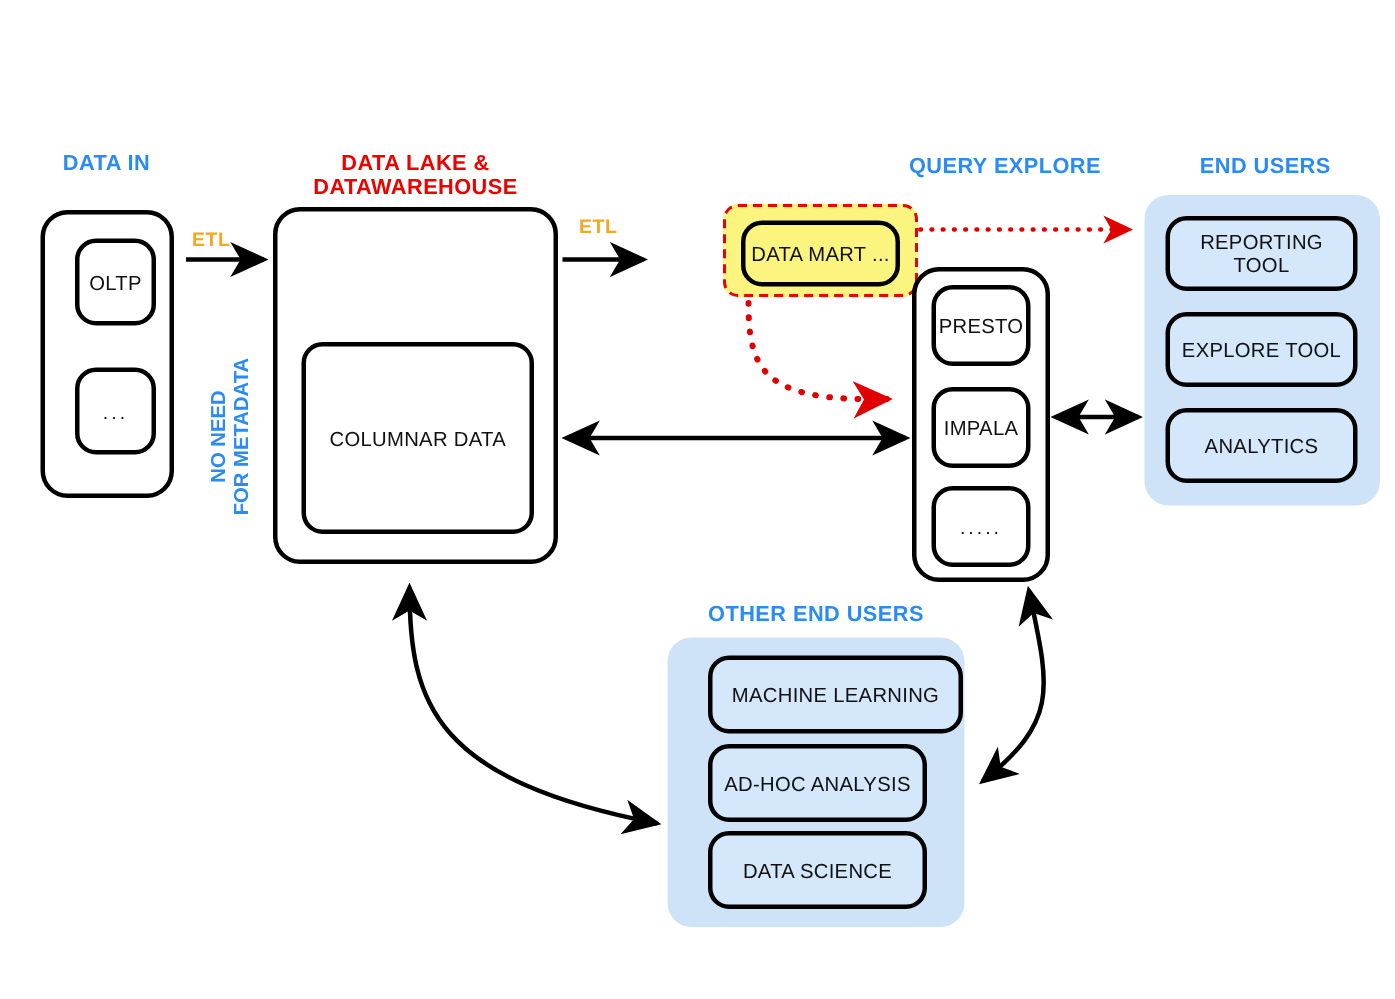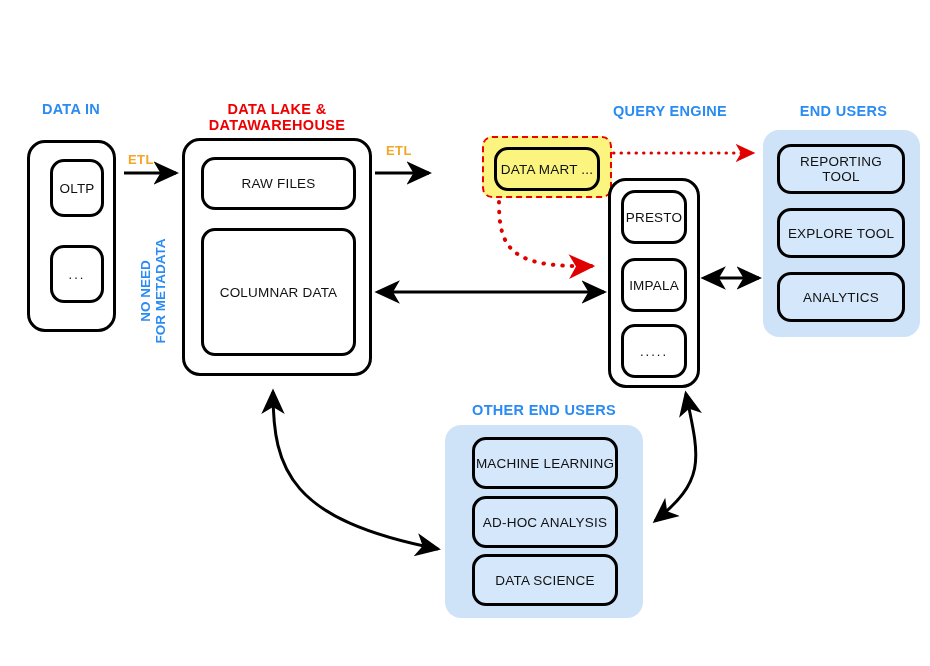--- a/index.html
+++ b/index.html
@@ -137,38 +137,37 @@
 
     <path d="M686,394 C700,460 706,480 655,521" fill="none" stroke="#000" stroke-width="3" marker-end="url(#ah-black)" marker-start="url(#ah-black-start)"></path>
   </svg>
 
   <div class="heading blue" style="left:11px; top:101px; width:120px;">DATA IN</div>
 
   <div class="heading red" style="left:187px; top:101px; width:180px;">DATA LAKE &amp;
 DATAWAREHOUSE</div>
 
 
-  <div class="heading blue" style="left:594px; top:103px; width:152px;">QUERY ENGINE</div>
+  <div class="heading blue" style="left:594px; top:103px; width:152px;">QUERY EXPLORE</div>
 
   <div class="heading blue" style="left:766px; top:103px; width:155px;">END USERS</div>
 
   <div class="heading blue" style="left:444px; top:402px; width:200px;">OTHER END USERS</div>
 
   <div class="outer-box" style="left:27px; top:140px; width:89px; height:192px;">
     <div class="node" style="left:20px; top:16px; width:54px; height:58px;">OLTP</div>
     <div class="node small-dots" style="left:20px; top:102px; width:54px; height:58px;">...</div>
   </div>
 
   <div class="edge-label" style="left:128px; top:152px;">ETL</div>
 
   <div class="vlabel" style="left:93px; top:276px; width:120px;">NO NEED
 FOR METADATA</div>
 
   <div class="outer-box" style="left:182px; top:138px; width:190px; height:238px;">
-    <div class="node" style="left:16px; top:16px; width:155px; height:53px;">RAW FILES</div>
     <div class="node" style="left:16px; top:87px; width:155px; height:128px;">COLUMNAR DATA</div>
   </div>
 
   <div class="edge-label" style="left:386px; top:143px;">ETL</div>
 
   <div class="panel-yellow" style="left:434px; top:136px; width:130px; height:62px;">
     <div class="node on-yellow" style="left:10px; top:9px; width:106px; height:44px;">DATA MART ...</div>
   </div>
 
   <div class="outer-box" style="left:608px; top:178px; width:92px; height:210px;">
@@ -177,18 +176,18 @@
     <div class="node small-dots" style="left:10px; top:143px; width:66px; height:54px;">.....</div>
   </div>
 
   <div class="panel-blue" style="left:763px; top:130px; width:157px; height:207px;">
     <div class="node on-blue" style="left:14px; top:14px; width:128px; height:50px;">REPORTING TOOL</div>
     <div class="node on-blue" style="left:14px; top:78px; width:128px; height:50px;">EXPLORE TOOL</div>
     <div class="node on-blue" style="left:14px; top:142px; width:128px; height:50px;">ANALYTICS</div>
   </div>
 
   <div class="panel-blue" style="left:445px; top:425px; width:198px; height:193px;">
-    <div class="node on-blue" style="left:27px; top:12px; width:146px; height:52px;">MACHINE LEARNING</div>
+    <div class="node on-blue" style="left:27px; top:12px; width:170px; height:52px;">MACHINE LEARNING</div>
     <div class="node on-blue" style="left:27px; top:71px; width:146px; height:52px;">AD-HOC ANALYSIS</div>
     <div class="node on-blue" style="left:27px; top:129px; width:146px; height:52px;text-align:right;">DATA SCIENCE</div>
   </div>
 
 </div>
 
 </body></html>

